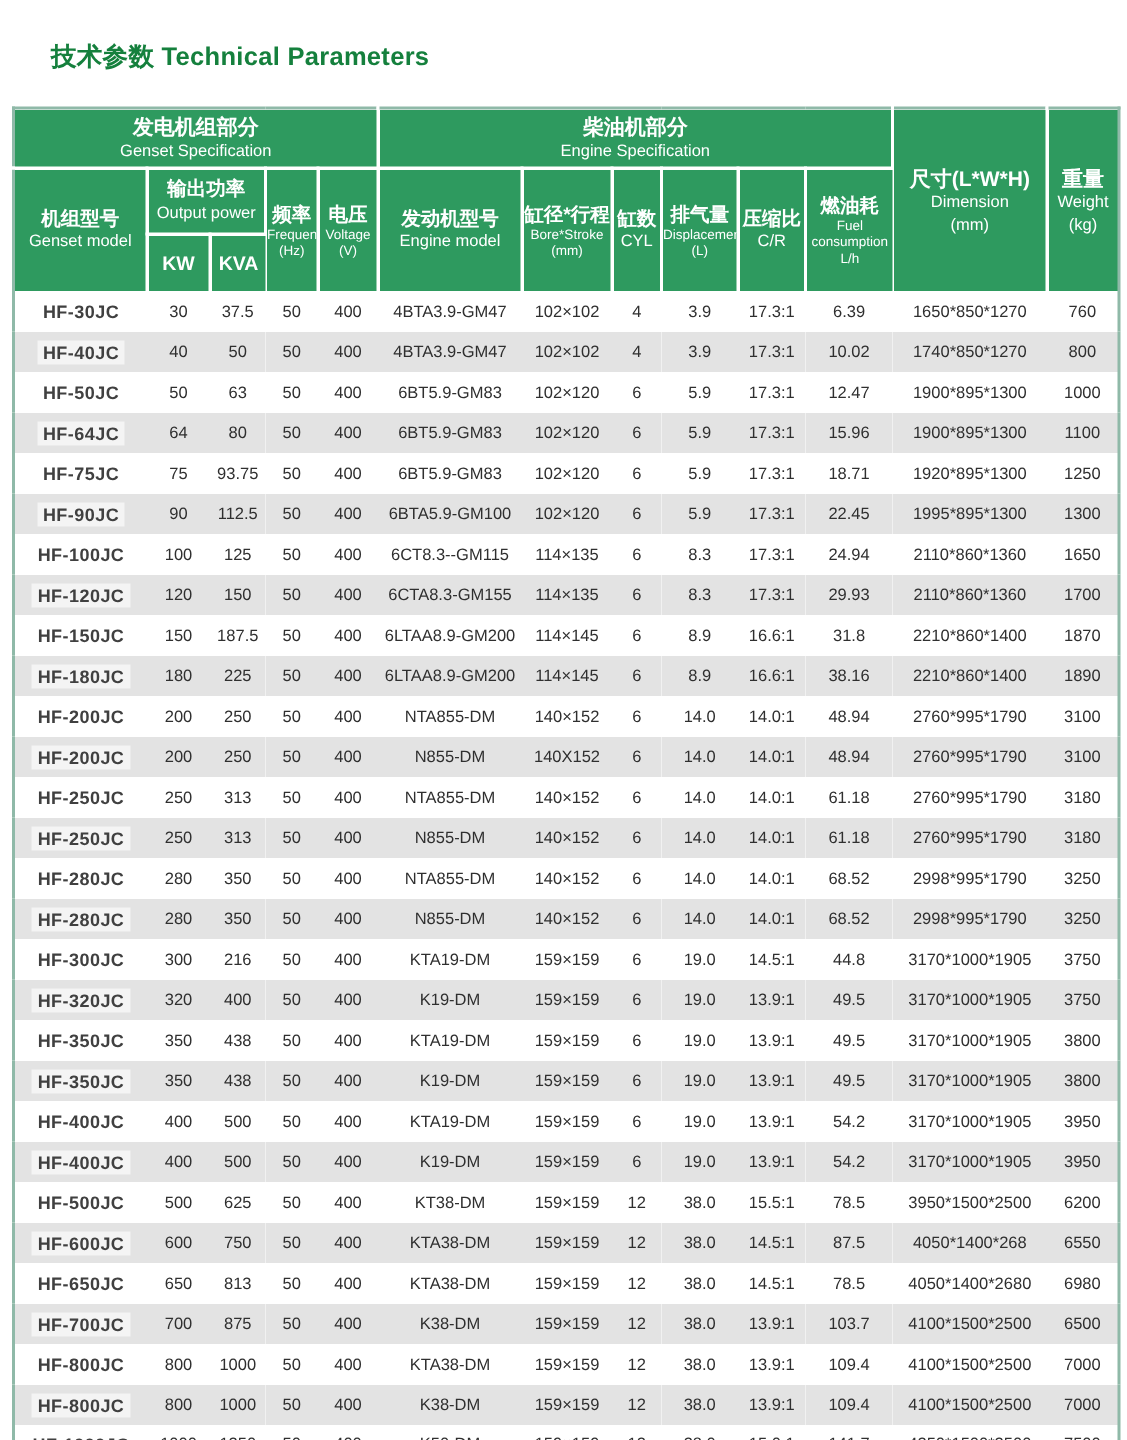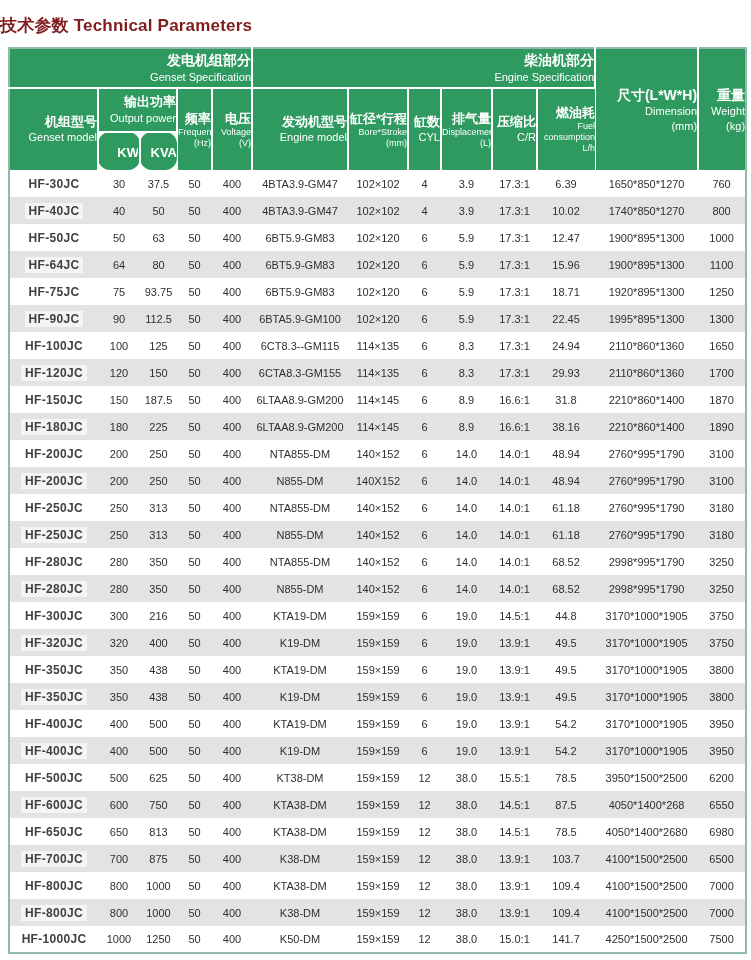--- a/index.html
+++ b/index.html
@@ -10,50 +10,50 @@
   }
   * { box-sizing: border-box; }
   html, body { margin: 0; padding: 0; }
   body {
     width: 751px; height: 960px;
     background: #ffffff;
     font-family: "Liberation Sans", sans-serif;
     overflow: hidden;
   }
   .page-title {
-    margin: 0;
-    padding: 14px 0 10px 0;
+    margin: 12px;
+    padding: 14px 0 10px 22px;
     font-size: 17px;
     font-weight: bold;
-    color: #7f1d1d;
+    color: #15803d;
     letter-spacing: 0.2px;
   }
   .spec-table {
     margin-left: 8px;
     width: 737px;
     table-layout: fixed;
     border-collapse: collapse;
     border: 2px solid var(--outer);
   }
   thead th {
     background: var(--green);
     color: #ffffff;
     font-weight: normal;
-    text-align: right;
+    text-align: center;
     vertical-align: middle;
     border-right: 2px solid #ffffff;
     border-bottom: 2px solid #ffffff;
     padding: 1px 0;
     overflow: hidden;
   }
   thead tr th:last-child { border-right: none; margin-left: 40px; }
   thead .no-bottom { border-bottom: none; }
   .row-group th { height: 40px; }
   .row-main th { height: 44px; }
-  .row-sub th { height: 38px; border-radius: 12px; }
+  .row-sub th { height: 38px; }
   .h-zh  { display: block; font-size: 13px; font-weight: bold; line-height: 1.25; }
   .h-zh-lg { display: block; font-size: 14px; font-weight: bold; line-height: 1.3; }
   .h-en  { display: block; font-size: 9px;  line-height: 1.2; }
   .h-en-md { display: block; font-size: 11px; line-height: 1.35; }
   .h-unit { display: block; font-size: 9px; line-height: 1.2; }
   .h-unit-md { display: block; font-size: 11px; line-height: 1.35; }
   .h-kw { font-size: 13px; font-weight: bold; }
   tbody td {
     height: 27px;
     padding: 0;

